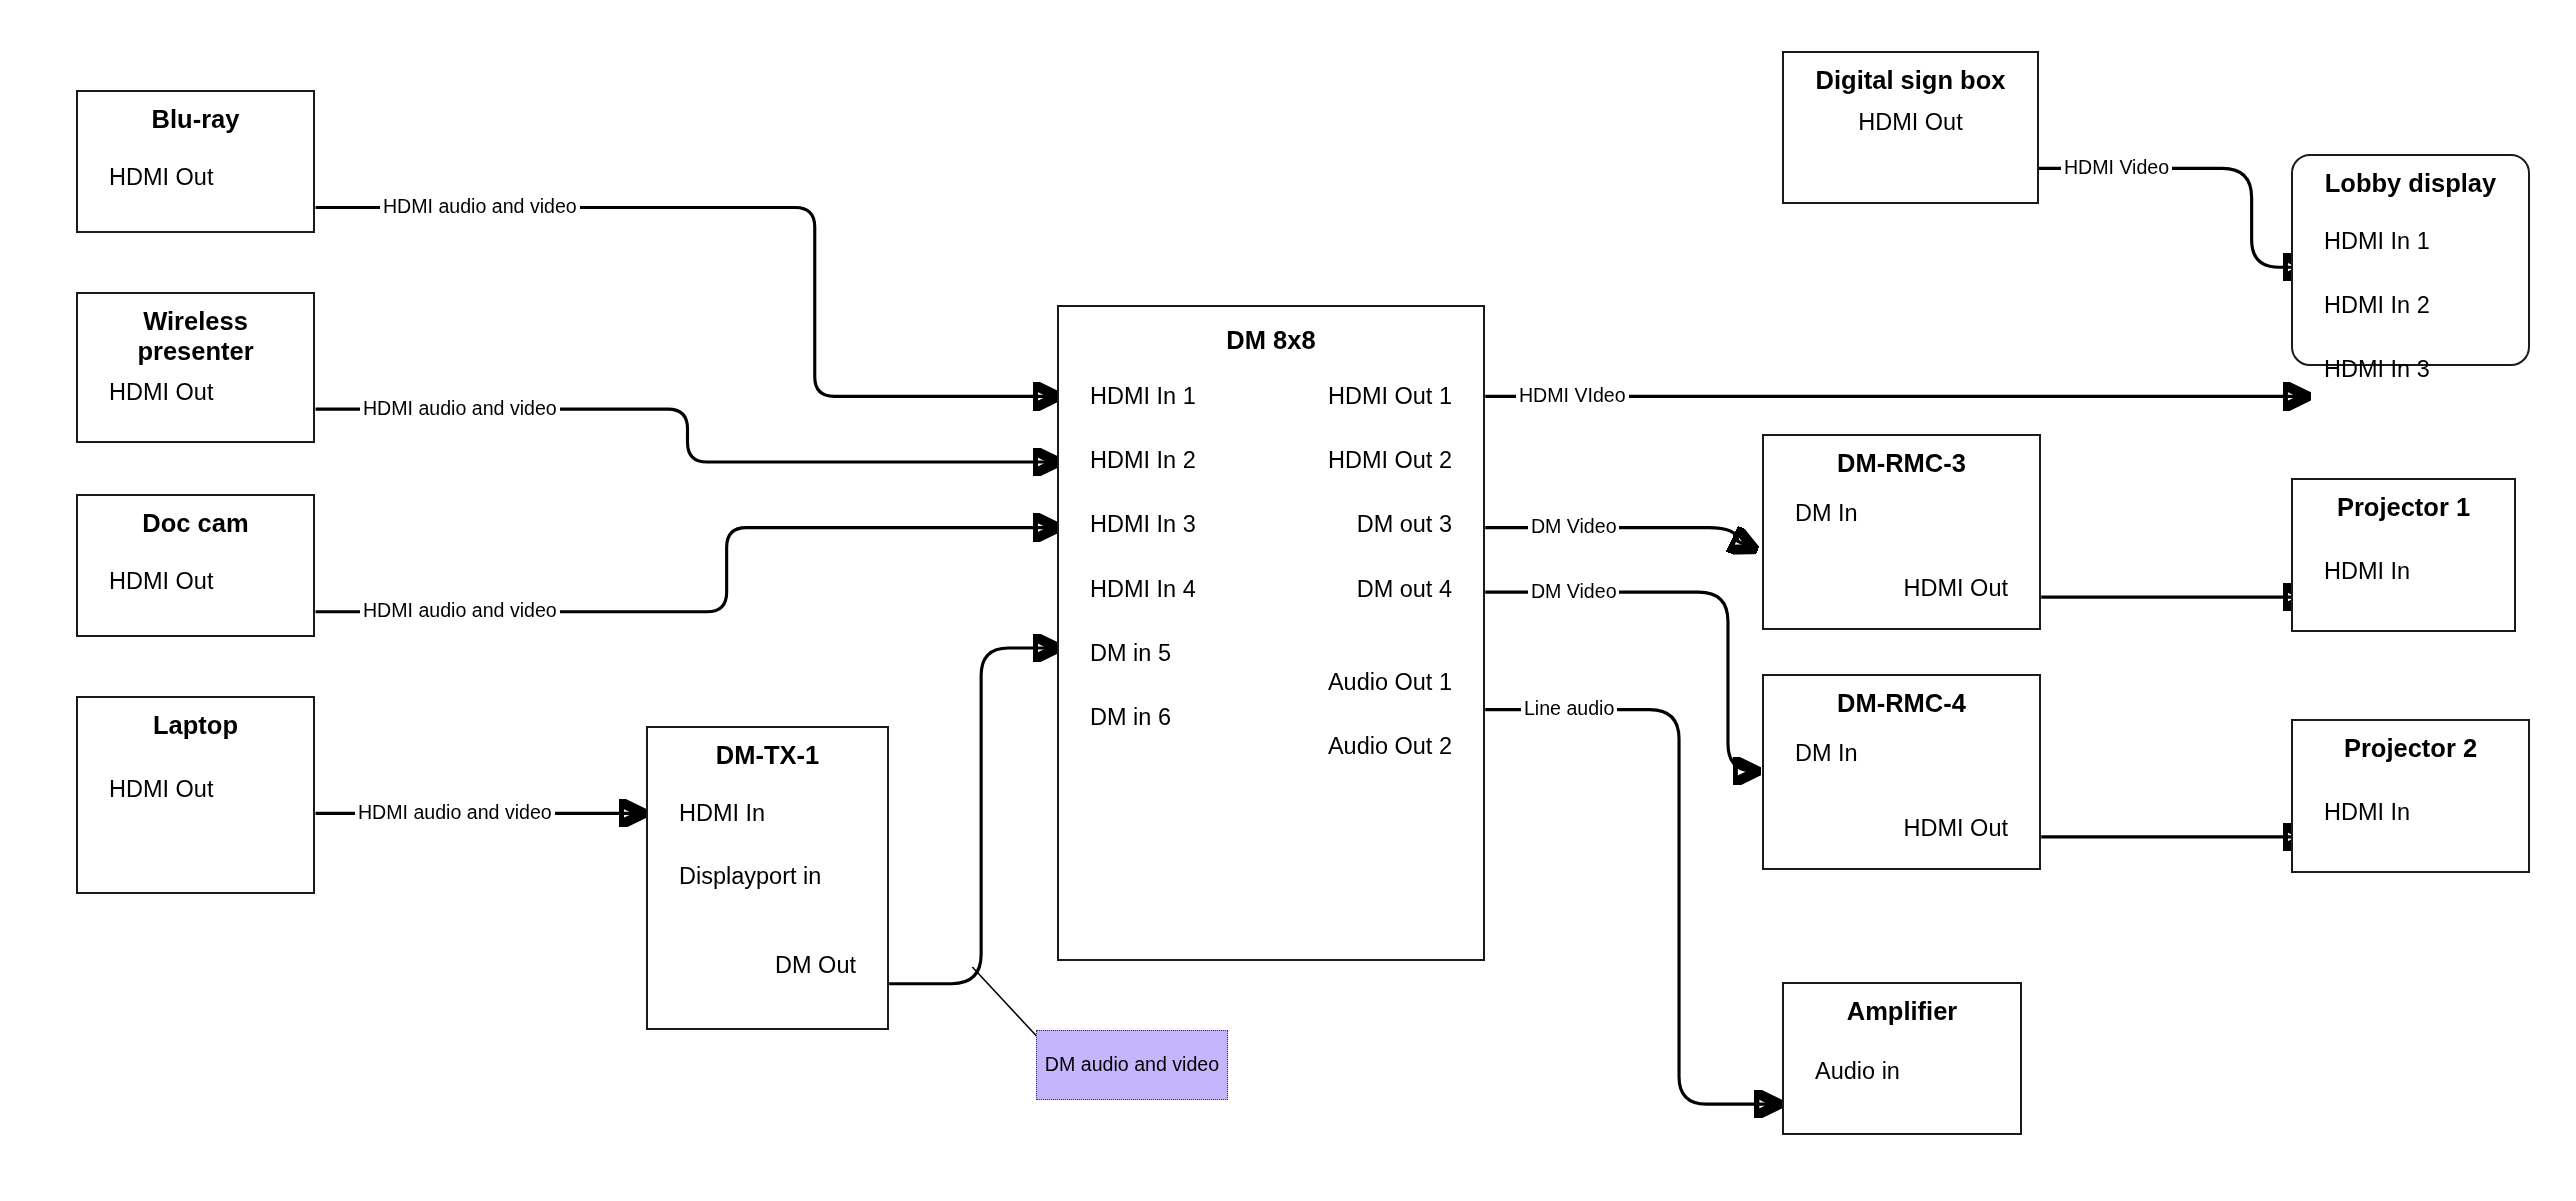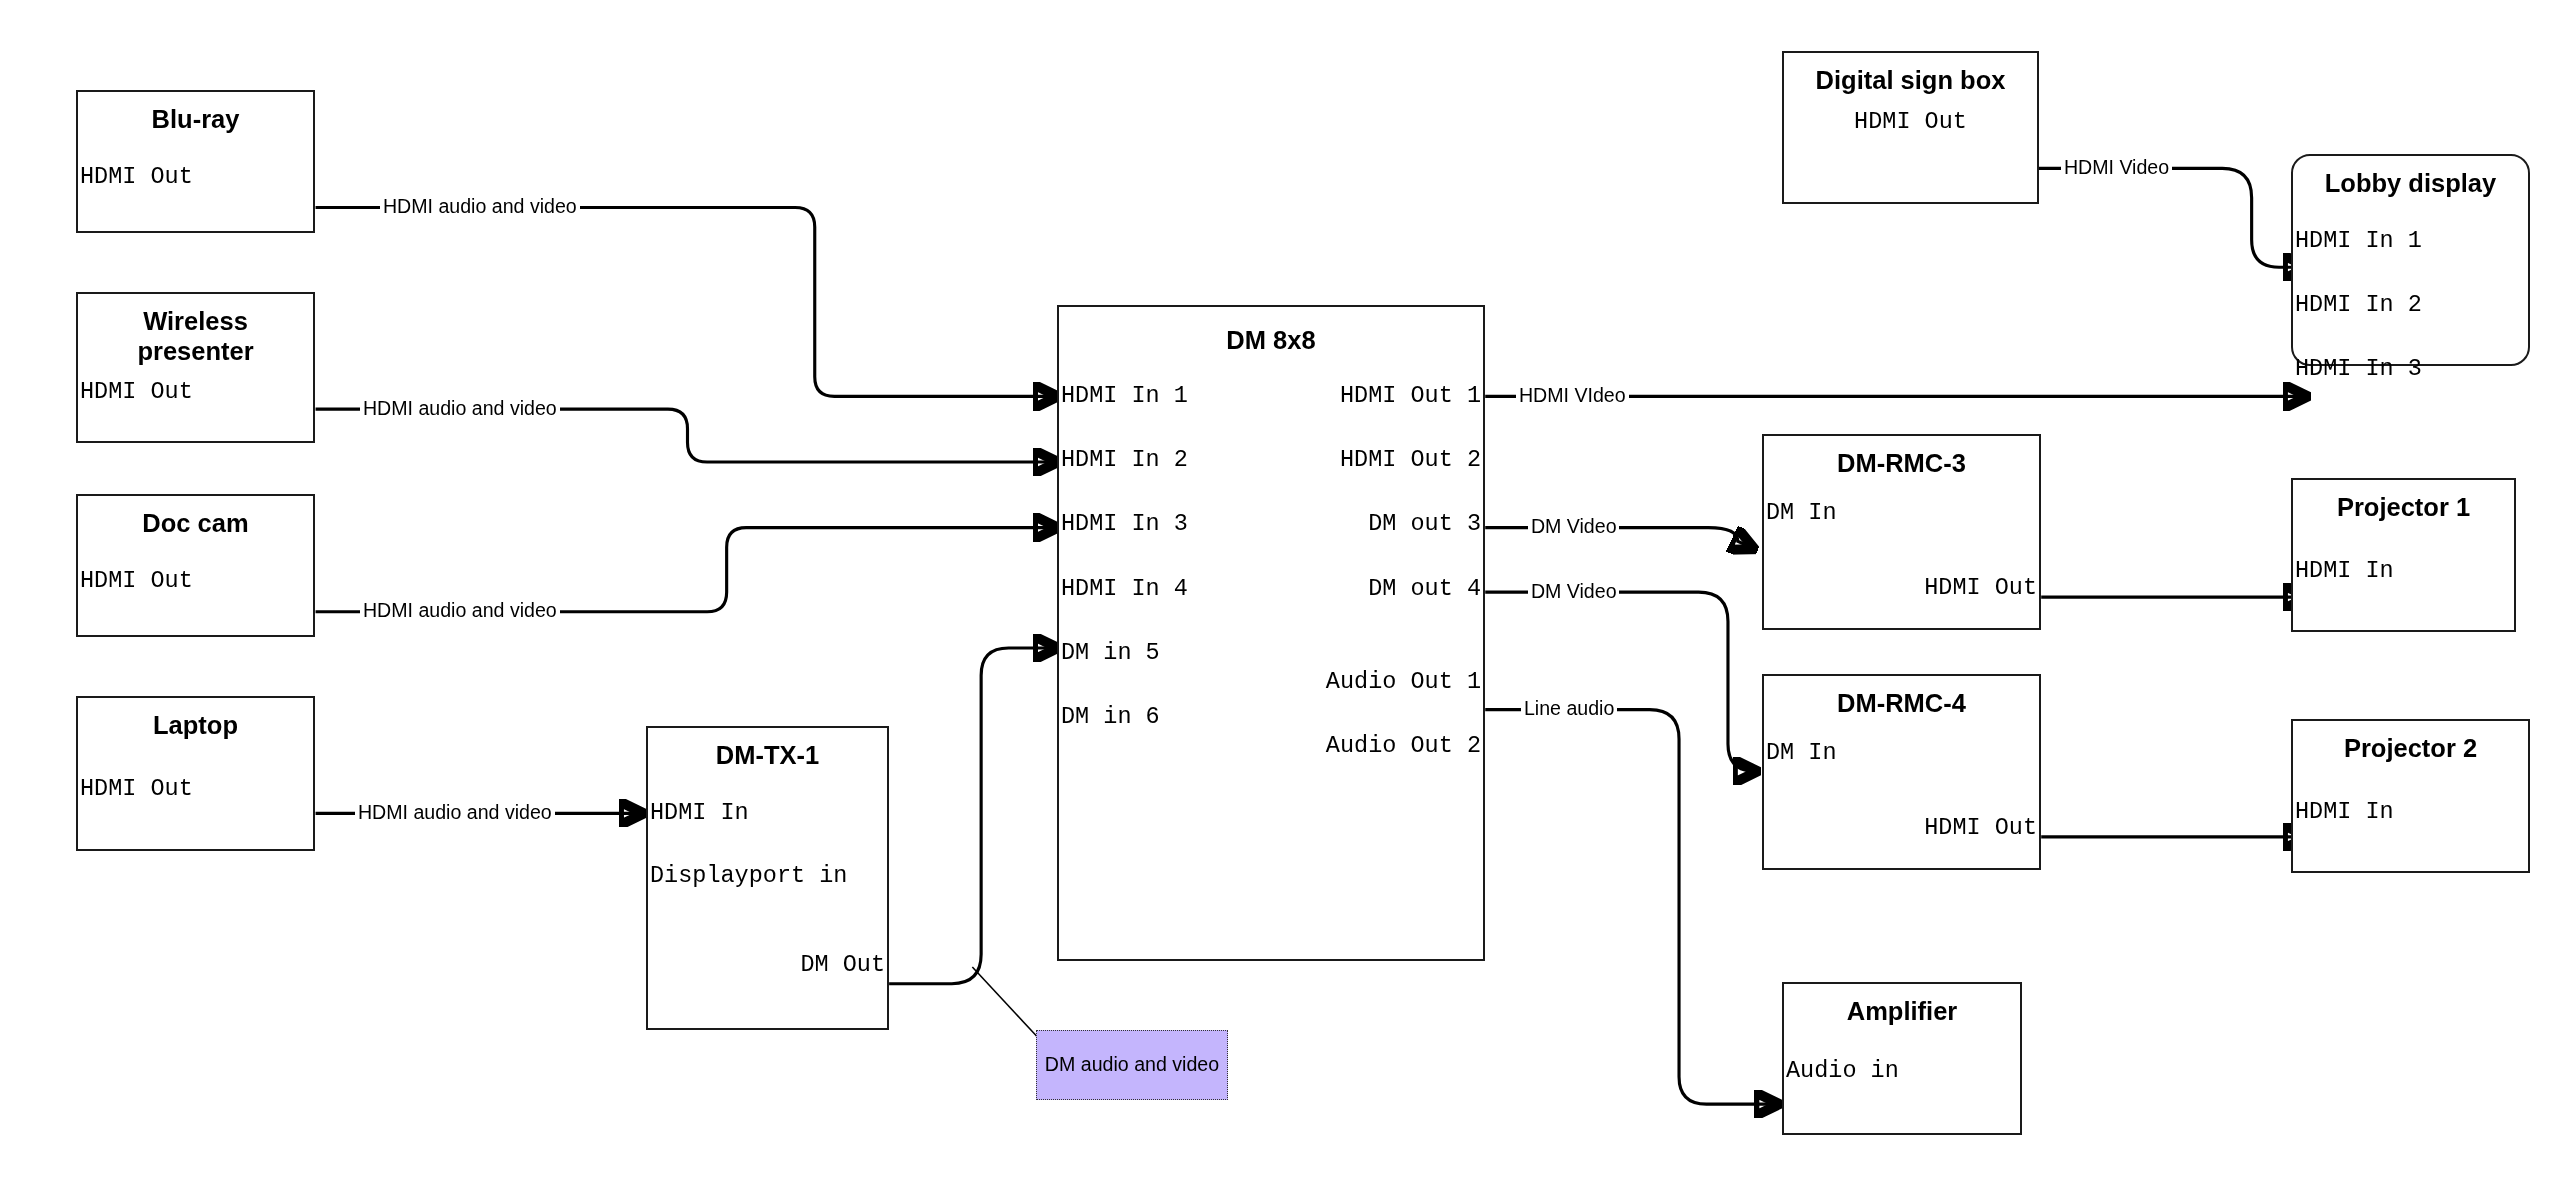--- a/index.html
+++ b/index.html
@@ -29,23 +29,22 @@
     text-align: center;
     font-weight: bold;
     font-size: 25.5px;
     line-height: 1.18;
     margin-top: 11.7px;
     padding: 0 5.9px;
   }
   .port {
     font-size: 23.5px;
     line-height: 1.2;
-    padding: 0 2px;
+    padding: 0 31px;
     white-space: nowrap;
-    font-family: Liberation Mono, monospace;
   }
   .port.left  { text-align: left; }
   .port.right { text-align: right; }
   .port.center{ text-align: center; }
 
   
   .two-col {
     display: flex;
     justify-content: space-between;
   }
@@ -135,21 +134,21 @@
   <div class="node" style="left:76px; top:292px; width:239px; height:151px;">
     <div class="node-title">Wireless presenter</div>
     <div class="port left" style="margin-top:11.7px;">HDMI Out</div>
   </div>
 
   <div class="node" style="left:76px; top:494px; width:239px; height:143px;">
     <div class="node-title">Doc cam</div>
     <div class="port left" style="margin-top:29px;">HDMI Out</div>
   </div>
 
-  <div class="node" style="left:76px; top:696px; width:239px; height:155px;">
+  <div class="node" style="left:76px; top:696px; width:239px; height:198px;">
     <div class="node-title">Laptop</div>
     <div class="port left" style="margin-top:35px;">HDMI Out</div>
   </div>
 
   <div class="node" style="left:646px; top:726px; width:243px; height:304px;">
     <div class="node-title">DM-TX-1</div>
     <div class="port left" style="margin-top:29px;">HDMI In</div>
     <div class="port left" style="margin-top:35px;">Displayport in</div>
     <div class="port right" style="margin-top:61px;">DM Out</div>
   </div>

